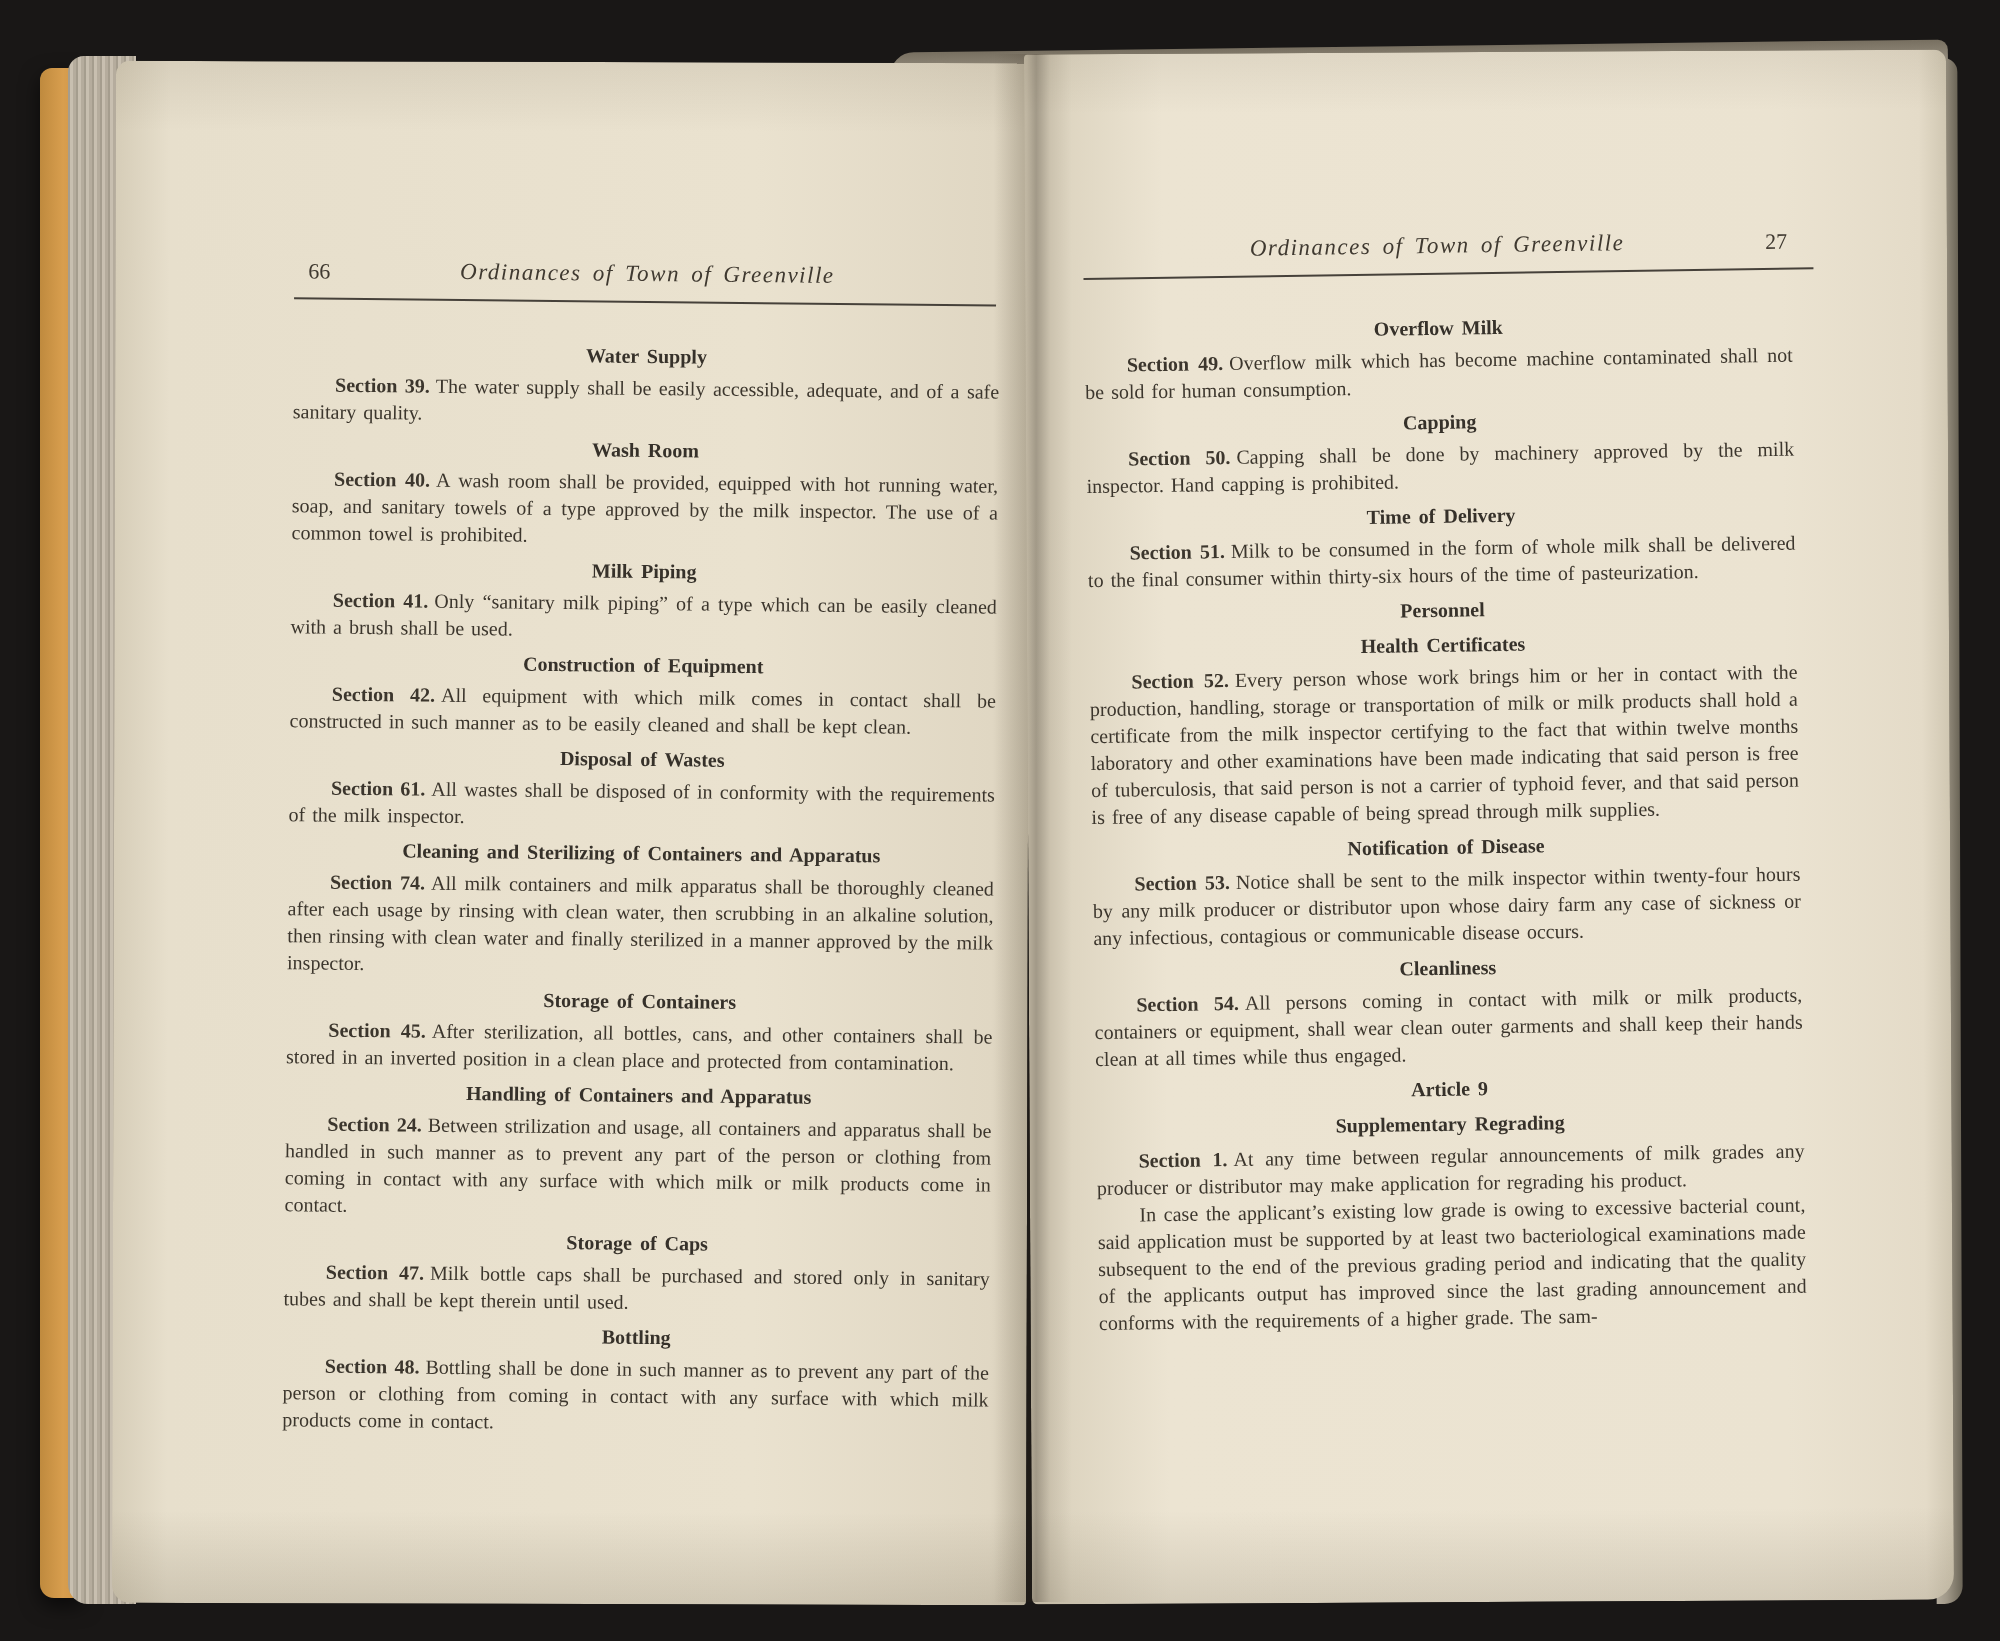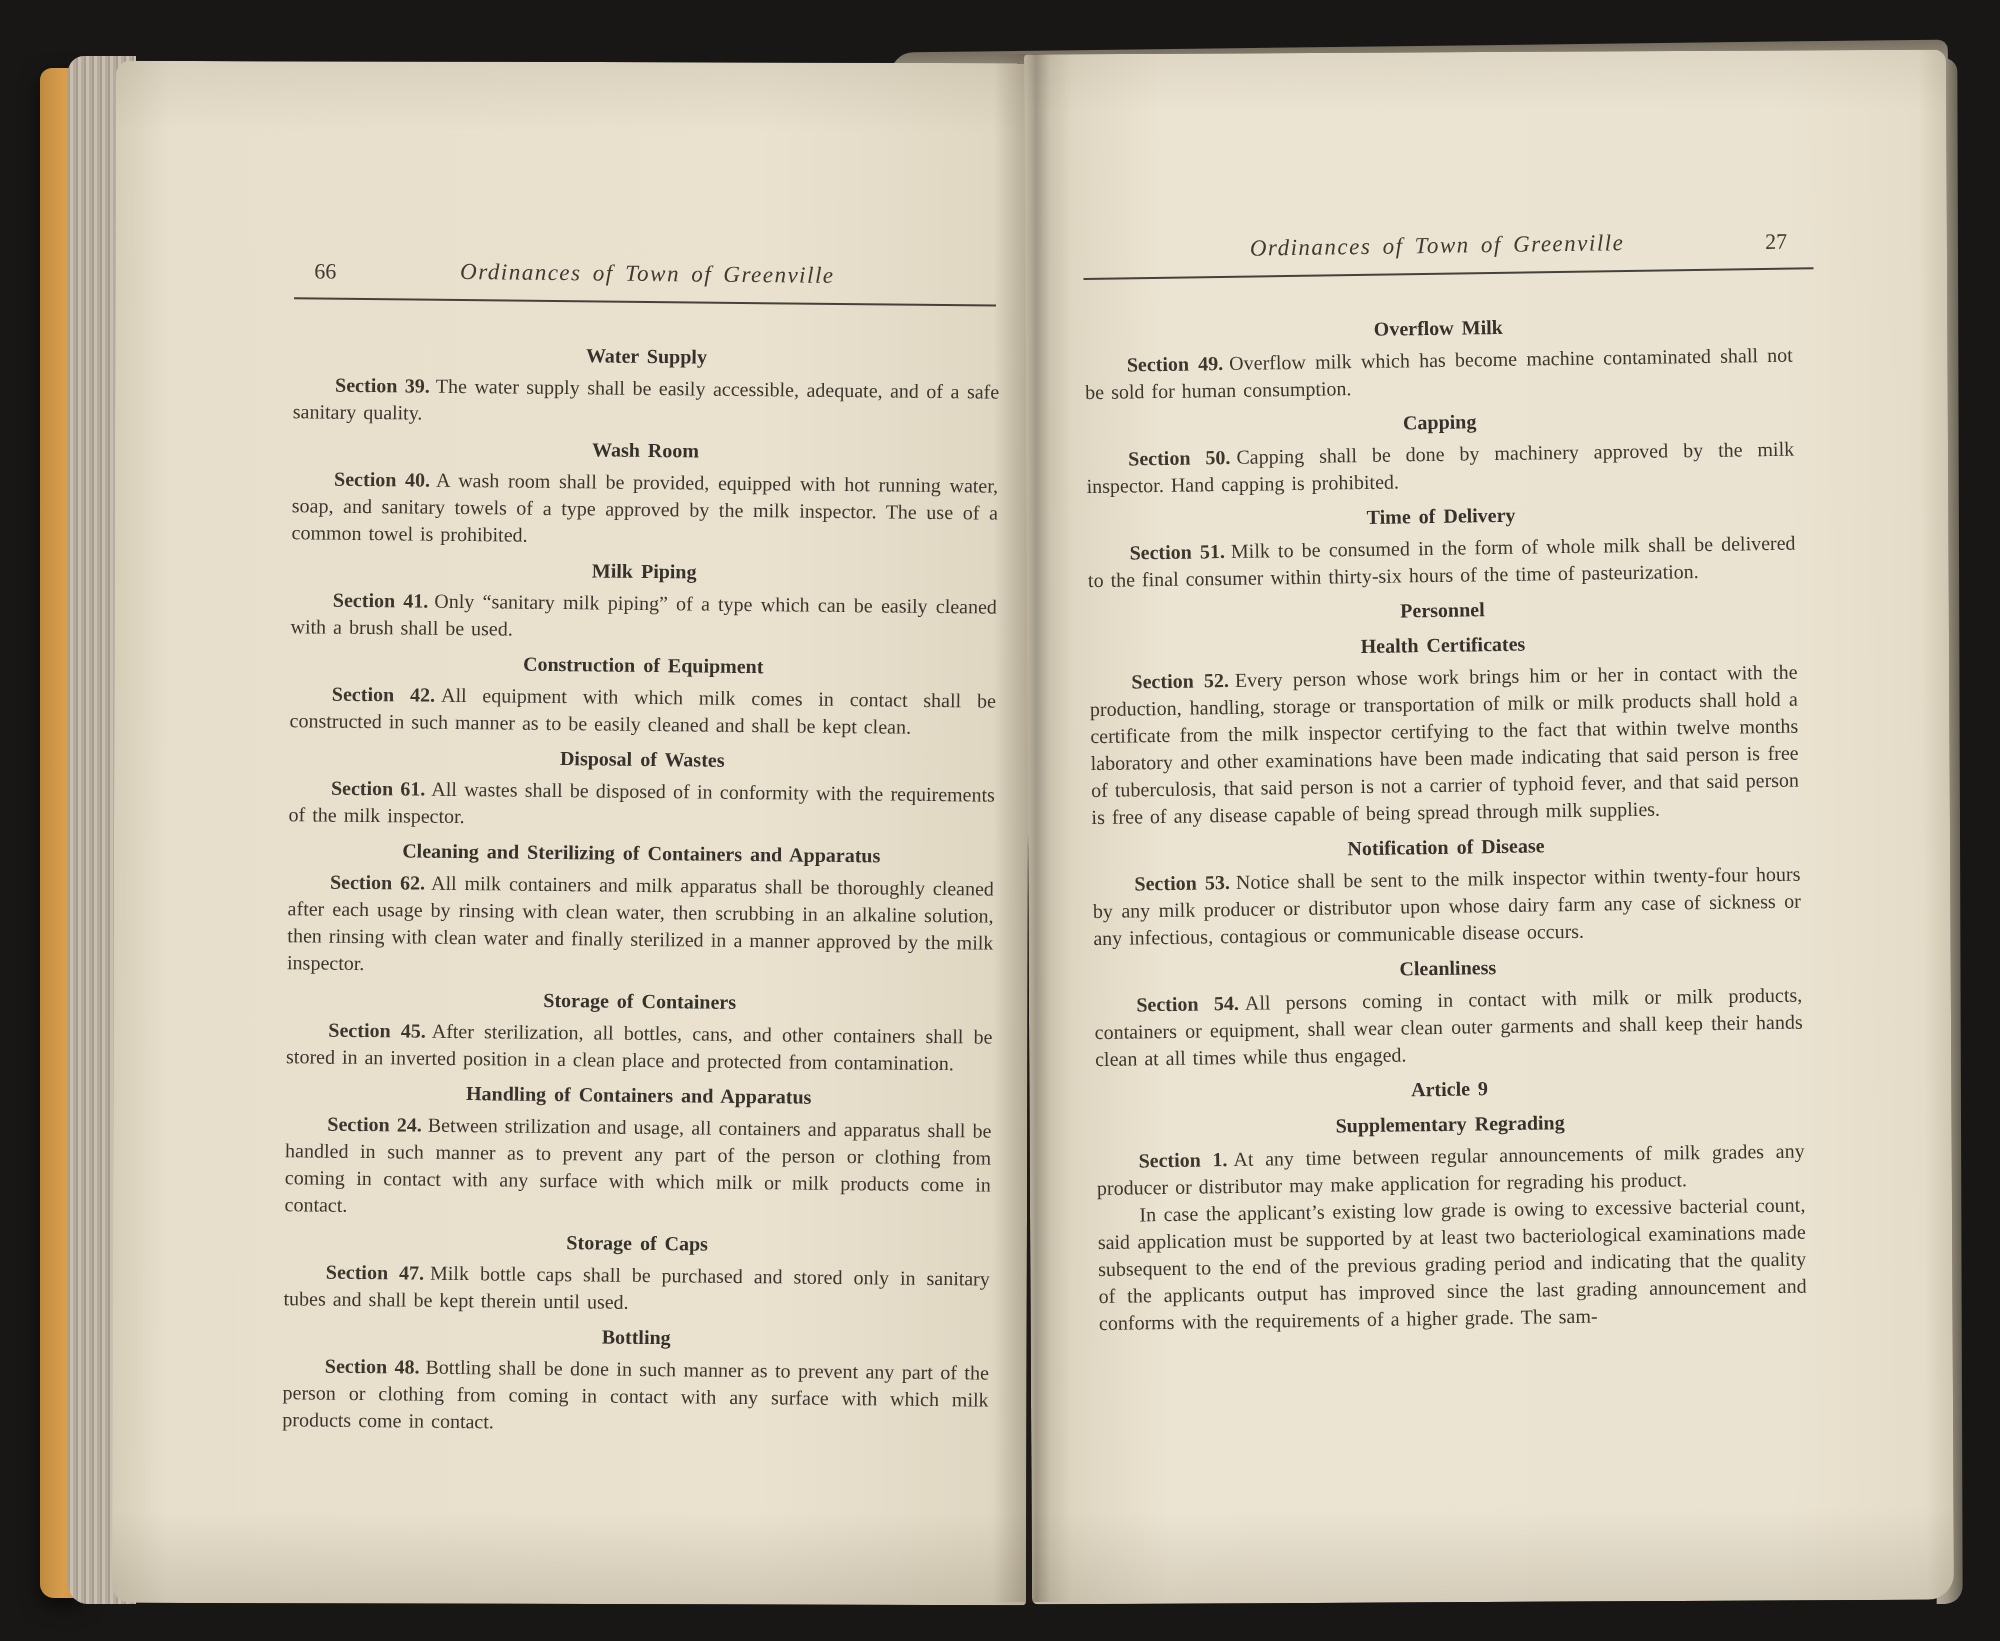--- a/index.html
+++ b/index.html
@@ -70,21 +70,21 @@
   .content{position:absolute;}
   .content-left{left:179px;top:196px;width:706px;transform:rotate(0.45deg);transform-origin:top left;}
   .content-right{left:58px;top:184px;width:708px;transform:rotate(-0.55deg);transform-origin:top left;}
 
   .running-head{position:relative;height:44px;margin-bottom:38px;}
   .running-title{
     display:block;text-align:center;font-style:italic;
     font-size:23px;letter-spacing:1.5px;color:#3f3930;word-spacing:4px;
   }
   .pagenum{position:absolute;top:1px;font-size:22px;color:#3f3930;}
-  .pagenum-left{left:20px;}
+  .pagenum-left{left:14px;}
   .pagenum-right{right:4px;}
   .head-rule{position:absolute;left:0;right:4px;top:40px;height:2px;background:#46413a;}
   .head-rule-right{right:-22px;}
 
   .sec-head{
     text-align:center;font-size:20px;font-weight:bold;color:#36312a;
     margin:8px 0 5px;line-height:27px;word-spacing:3px;
   }
   .body-para{
     margin:0;font-size:20px;line-height:27px;color:#3c362d;
@@ -118,21 +118,21 @@
       <h3 class="sec-head">Milk Piping</h3>
       <p class="body-para"><span class="lead">Section 41.</span><span>Only “sanitary milk piping” of a type which can be easily cleaned with a brush shall be used.</span></p>
 
       <h3 class="sec-head">Construction of Equipment</h3>
       <p class="body-para"><span class="lead">Section 42.</span><span>All equipment with which milk comes in contact shall be constructed in such manner as to be easily cleaned and shall be kept clean.</span></p>
 
       <h3 class="sec-head">Disposal of Wastes</h3>
       <p class="body-para"><span class="lead">Section 61.</span><span>All wastes shall be disposed of in conformity with the requirements of the milk inspector.</span></p>
 
       <h3 class="sec-head">Cleaning and Sterilizing of Containers and Apparatus</h3>
-      <p class="body-para"><span class="lead">Section 62.</span><span>All milk containers and milk apparatus shall be thoroughly cleaned after each usage by rinsing with clean water, then scrubbing in an alkaline solution, then rinsing with clean water and finally sterilized in a manner approved by the milk inspector.</span></p>
+      <p class="body-para"><span class="lead">Section 74.</span><span>All milk containers and milk apparatus shall be thoroughly cleaned after each usage by rinsing with clean water, then scrubbing in an alkaline solution, then rinsing with clean water and finally sterilized in a manner approved by the milk inspector.</span></p>
 
       <h3 class="sec-head">Storage of Containers</h3>
       <p class="body-para"><span class="lead">Section 45.</span><span>After sterilization, all bottles, cans, and other containers shall be stored in an inverted position in a clean place and protected from contamination.</span></p>
 
       <h3 class="sec-head">Handling of Containers and Apparatus</h3>
       <p class="body-para"><span class="lead">Section 24.</span><span>Between strilization and usage, all containers and apparatus shall be handled in such manner as to prevent any part of the person or clothing from coming in contact with any surface with which milk or milk products come in contact.</span></p>
 
       <h3 class="sec-head">Storage of Caps</h3>
       <p class="body-para"><span class="lead">Section 47.</span><span>Milk bottle caps shall be purchased and stored only in sanitary tubes and shall be kept therein until used.</span></p>
 

